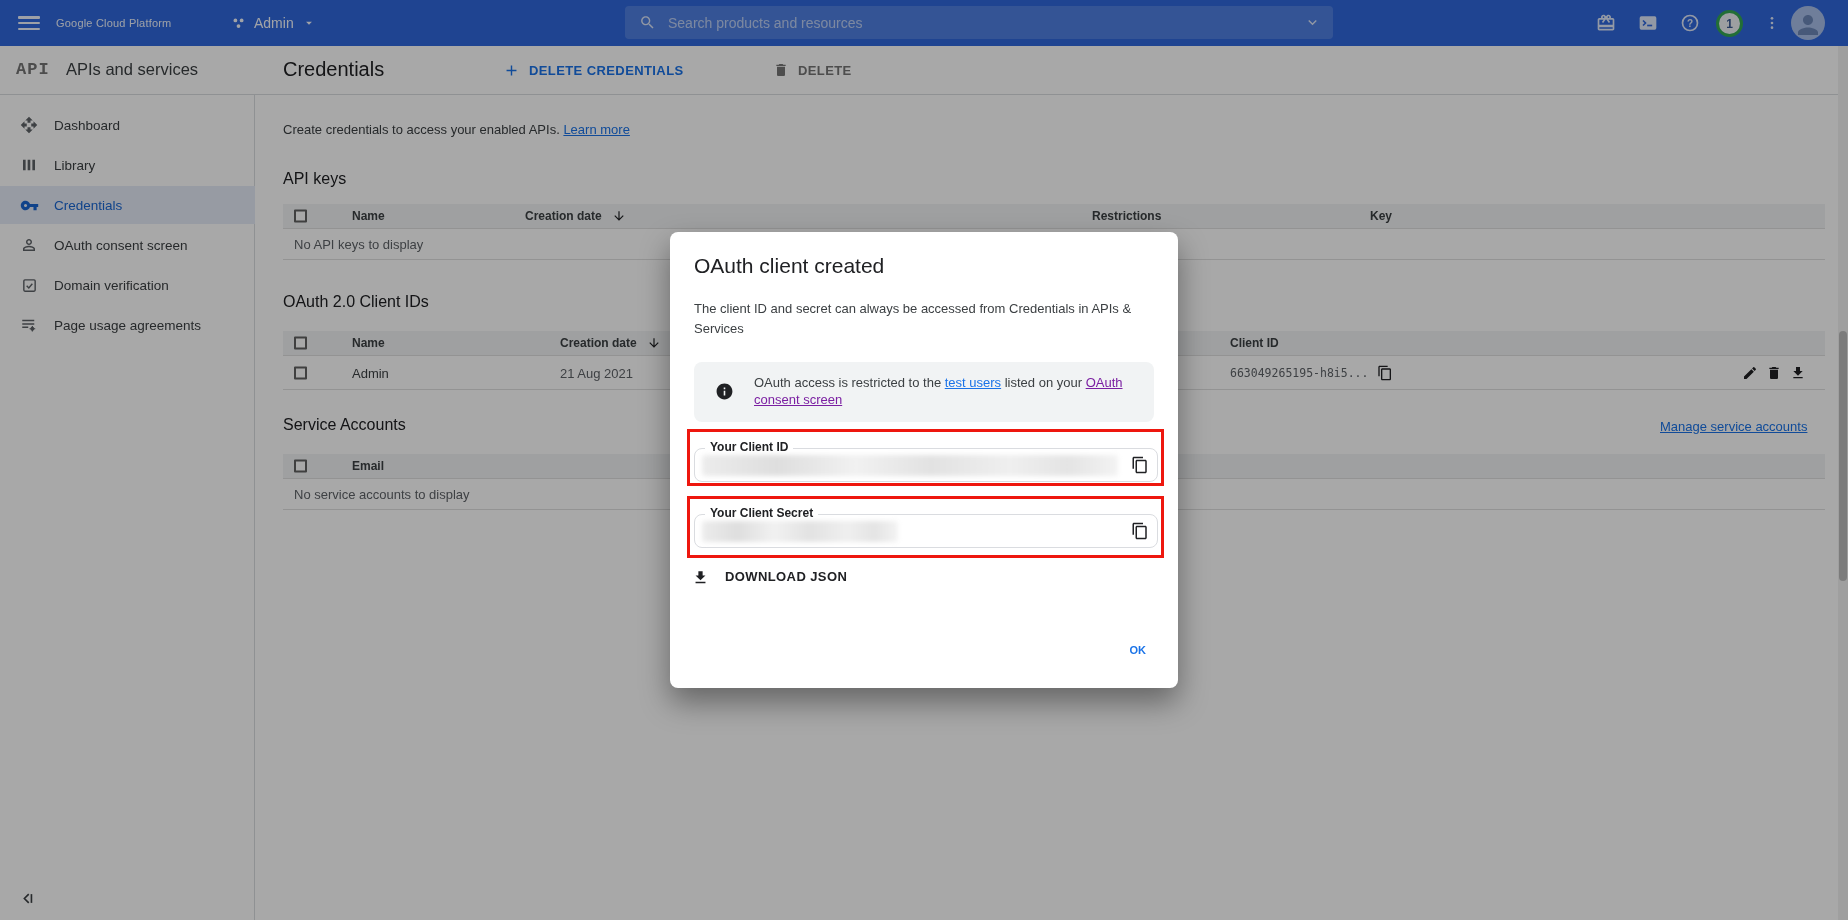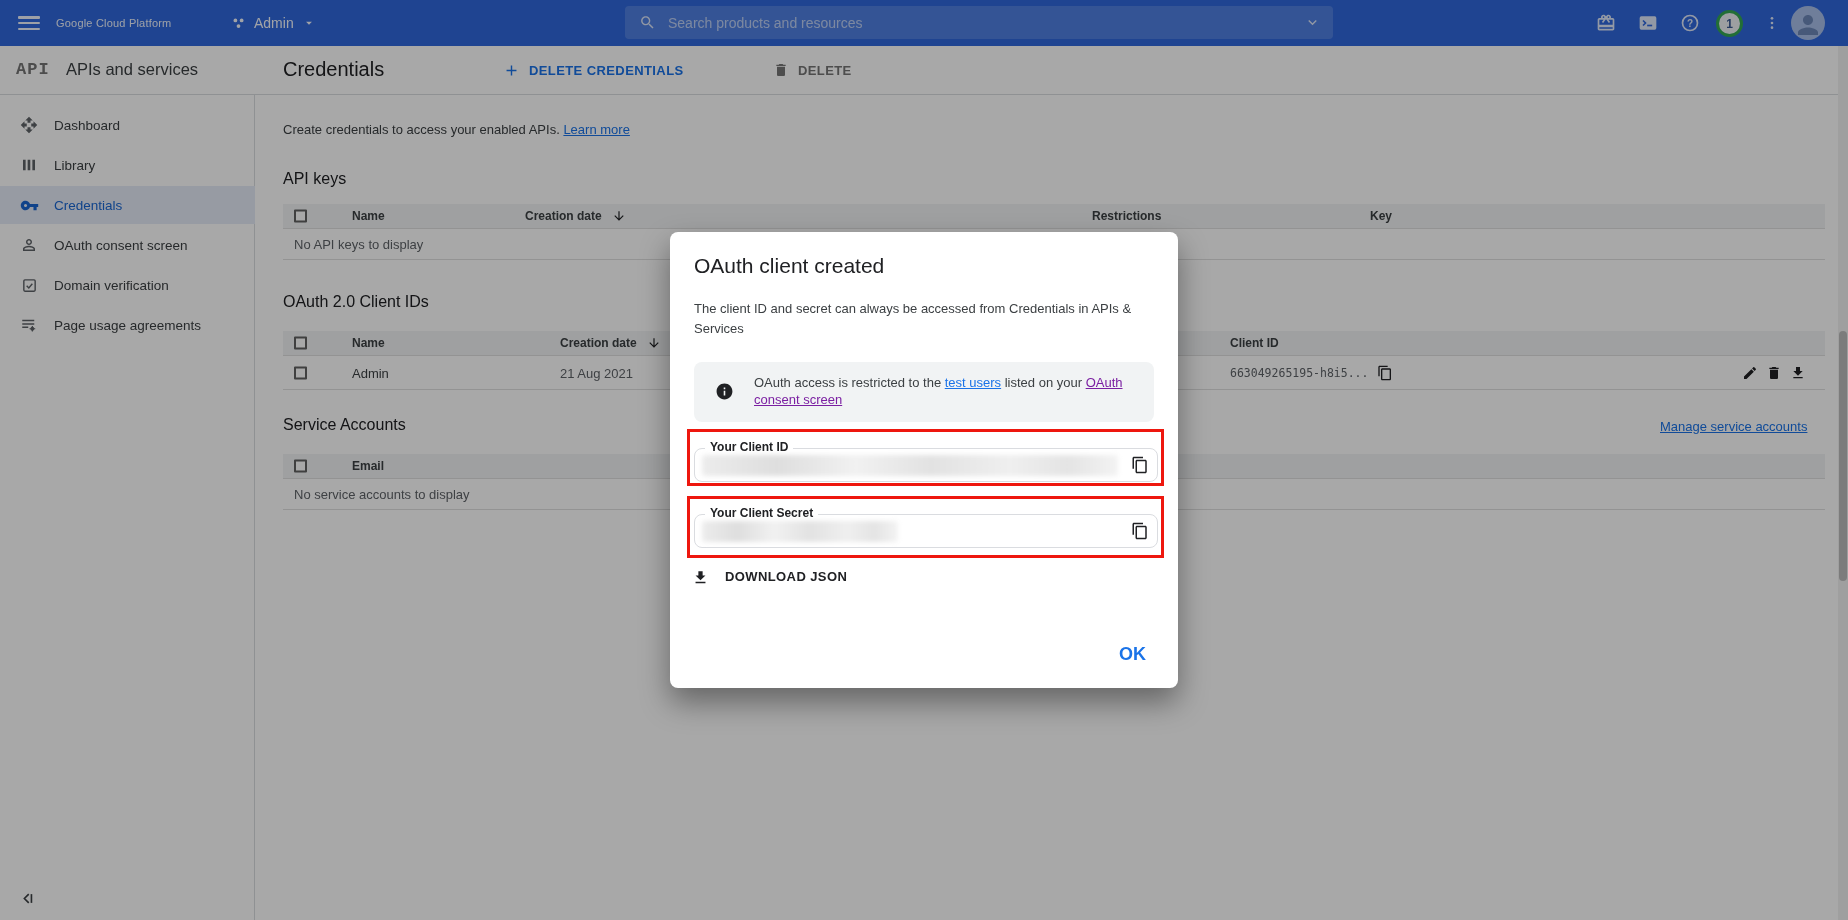--- a/index.html
+++ b/index.html
@@ -77,21 +77,21 @@
 
   .matfield { position:absolute; left:24px; width:464px; height:34px; border:1px solid #dadce0; border-radius:8px; background:#fff; }
   .matfield.f1 { top:216px; }
   .matfield.f2 { top:282px; }
   .matlabel { position:absolute; left:10px; top:-9px; background:#fff; padding:0 5px; font-size:12px; font-weight:bold; color:#202124; white-space:nowrap; }
   .blurbar { position:absolute; left:7px; top:6px; height:21px; border-radius:3px; filter:blur(2.5px);
              background:linear-gradient(90deg,#ececec 0%,#dedede 18%,#f1f1f1 37%,#e2e2e2 55%,#efefef 74%,#e4e4e4 88%,#f3f3f3 100%); }
   .blurbar.w1 { width:416px; } .blurbar.w2 { width:196px; }
   .copybtn { position:absolute; right:8px; top:7px; color:#202124; cursor:pointer; display:flex; }
   .dl-btn { position:absolute; left:22px; top:337px; display:flex; align-items:flex-start; gap:16px; font-size:13px; font-weight:bold; letter-spacing:.4px; color:#202124; cursor:pointer; }
-  .ok-btn { position:absolute; right:20px; top:404px; padding:8px 12px; font-size:18px; font-weight:bold; color:#1a73e8; cursor:pointer; border-radius:4px; }
+  .ok-btn { position:absolute; right:20px; top:404px; padding:8px 12px; font-size:11px; font-weight:bold; color:#1a73e8; cursor:pointer; border-radius:4px; }
 </style>
 </head>
 <body>
 
 <div class="root">
 
   <div class="topbar">
     <div class="hamburger">
         <span></span>
         <span></span>

